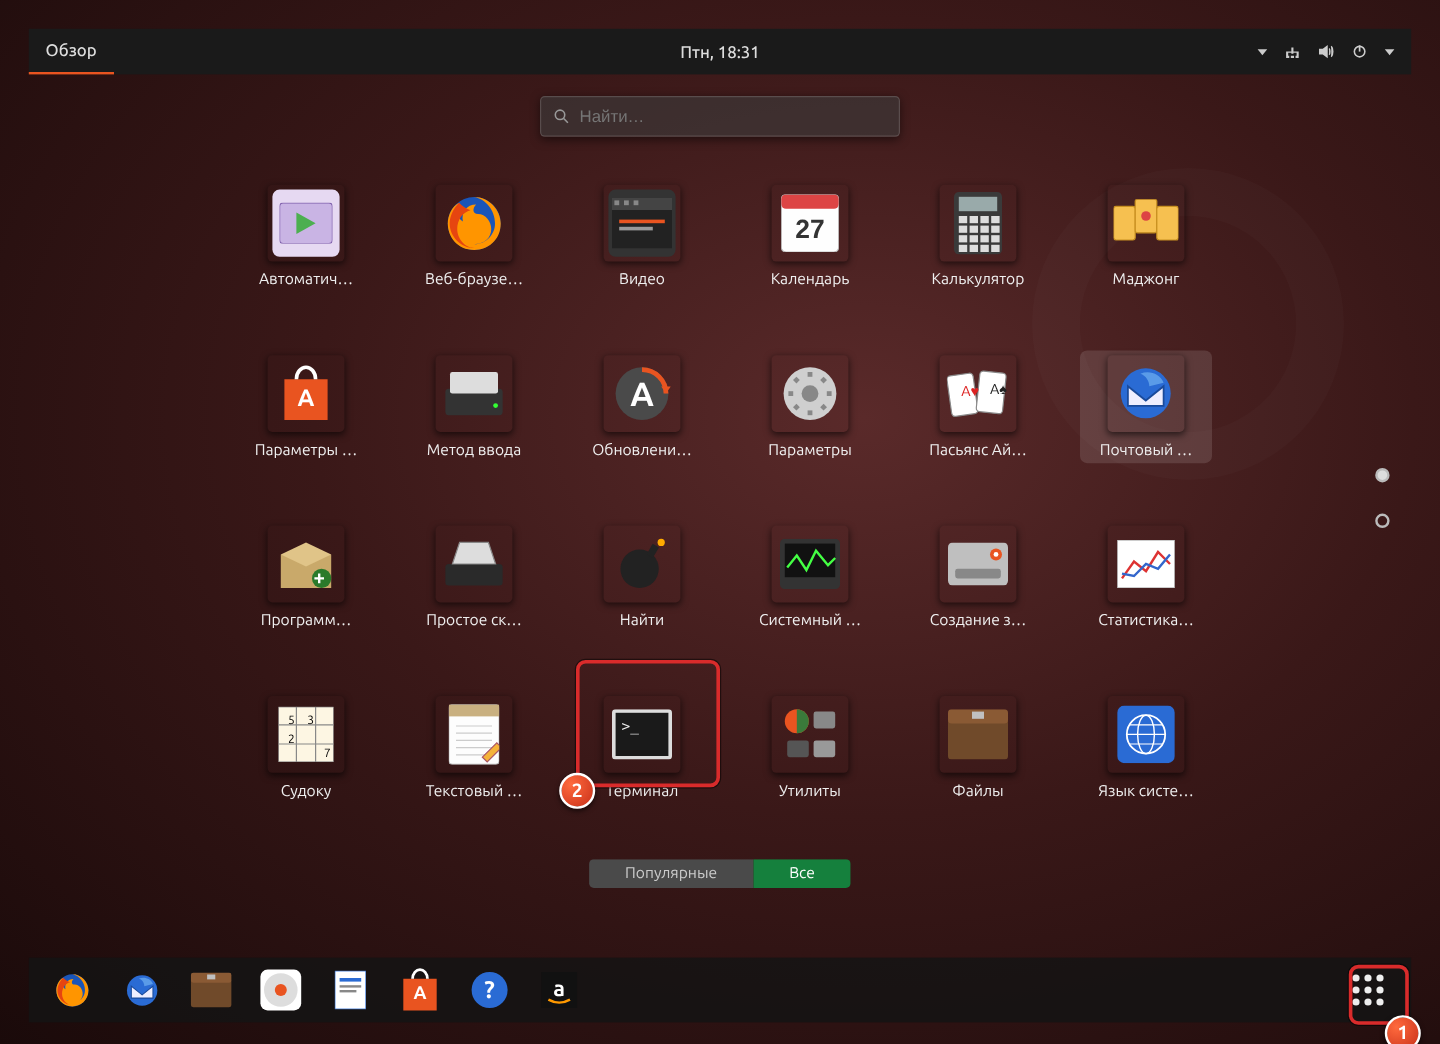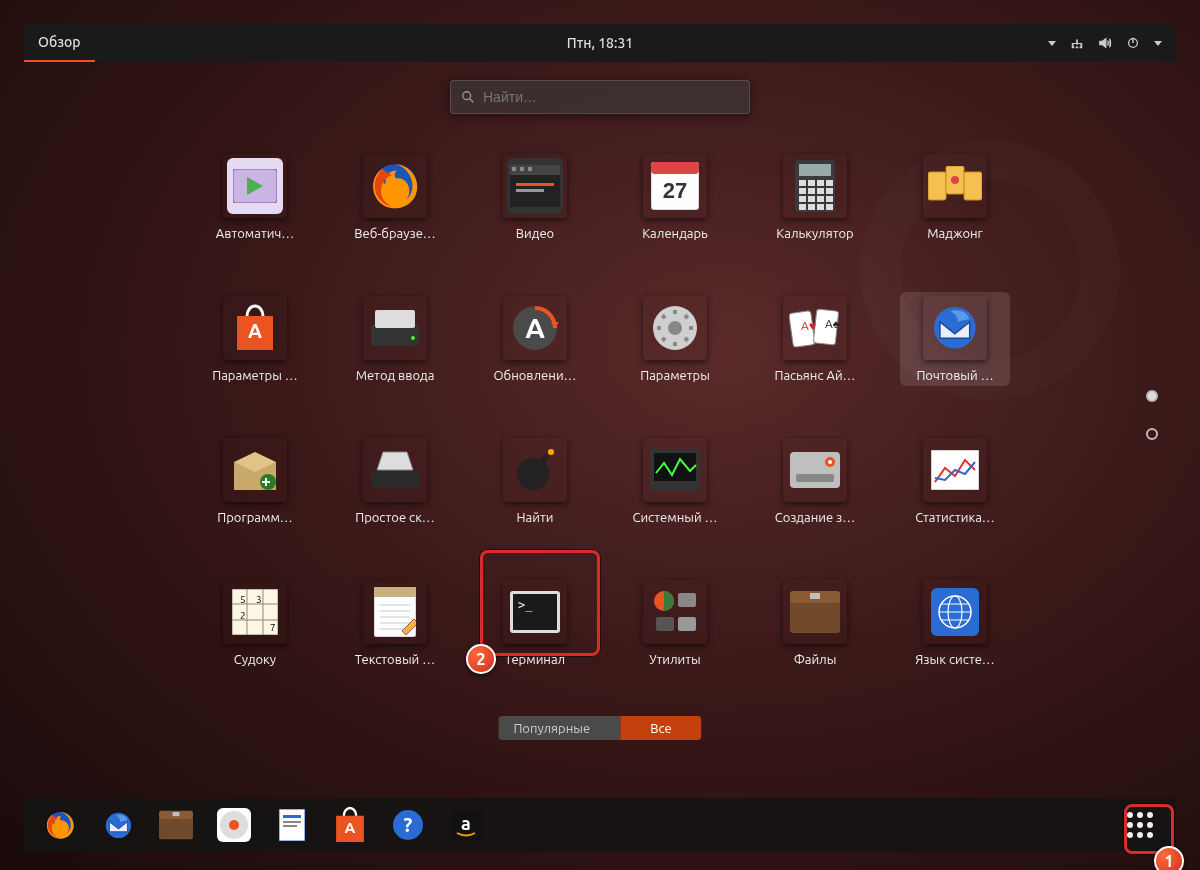--- a/index.html
+++ b/index.html
@@ -52,22 +52,22 @@
   .hl-showapps { top:804px; right:26px; width:50px; height:50px;}
   .badge { position:absolute; width:30px;height:30px;border-radius:50%;
     background:radial-gradient(circle at 30% 30%, #ff6a3d, #c9301a);
     border:2px solid #fff; color:#fff; font-weight:bold; font-size:16px;
     display:flex;align-items:center;justify-content:center; box-shadow:0 2px 4px rgba(0,0,0,.6);}
   .badge-2 { top:644px; left:466px;}
   .badge-1 { top:846px; right:16px;}
   
   .tabs { position:absolute; top:716px; left:50%; transform:translateX(-50%); display:flex; border-radius:4px; overflow:hidden; font-size:13px;}
   .tab { padding:5px 30px; cursor:pointer;}
-  .tab.inactive{ background:#4a4a4a; color:#ccc;padding-left:15px;}
-  .tab.active{ background:#c2410c; color:#fff;}
+  .tab.inactive{ background:#4a4a4a; color:#ccc;}
+  .tab.active{ background:#15803d; color:#fff;}
   
   .dock { position:absolute; left:24px; right:24px; bottom:18px; height:54px;
     background:rgba(20,20,20,.85); display:flex; align-items:center; padding:0 18px; gap:22px;}
   .dock-item{ width:36px;height:36px;border-radius:4px;display:flex;align-items:center;justify-content:center; cursor:pointer;}
   .dock-spacer{flex:1;}
   .show-apps{ width:36px;height:36px;display:grid;grid-template-columns:repeat(3,6px);grid-template-rows:repeat(3,6px);gap:4px;align-content:center;justify-content:center;}
   .show-apps span{background:#eee;border-radius:50%;}
   
   .ws-dots{position:absolute; right:42px; top:390px; display:flex; flex-direction:column; gap:26px;}
   .ws-dot{width:12px;height:12px;border-radius:50%;border:2px solid #bbb;}

